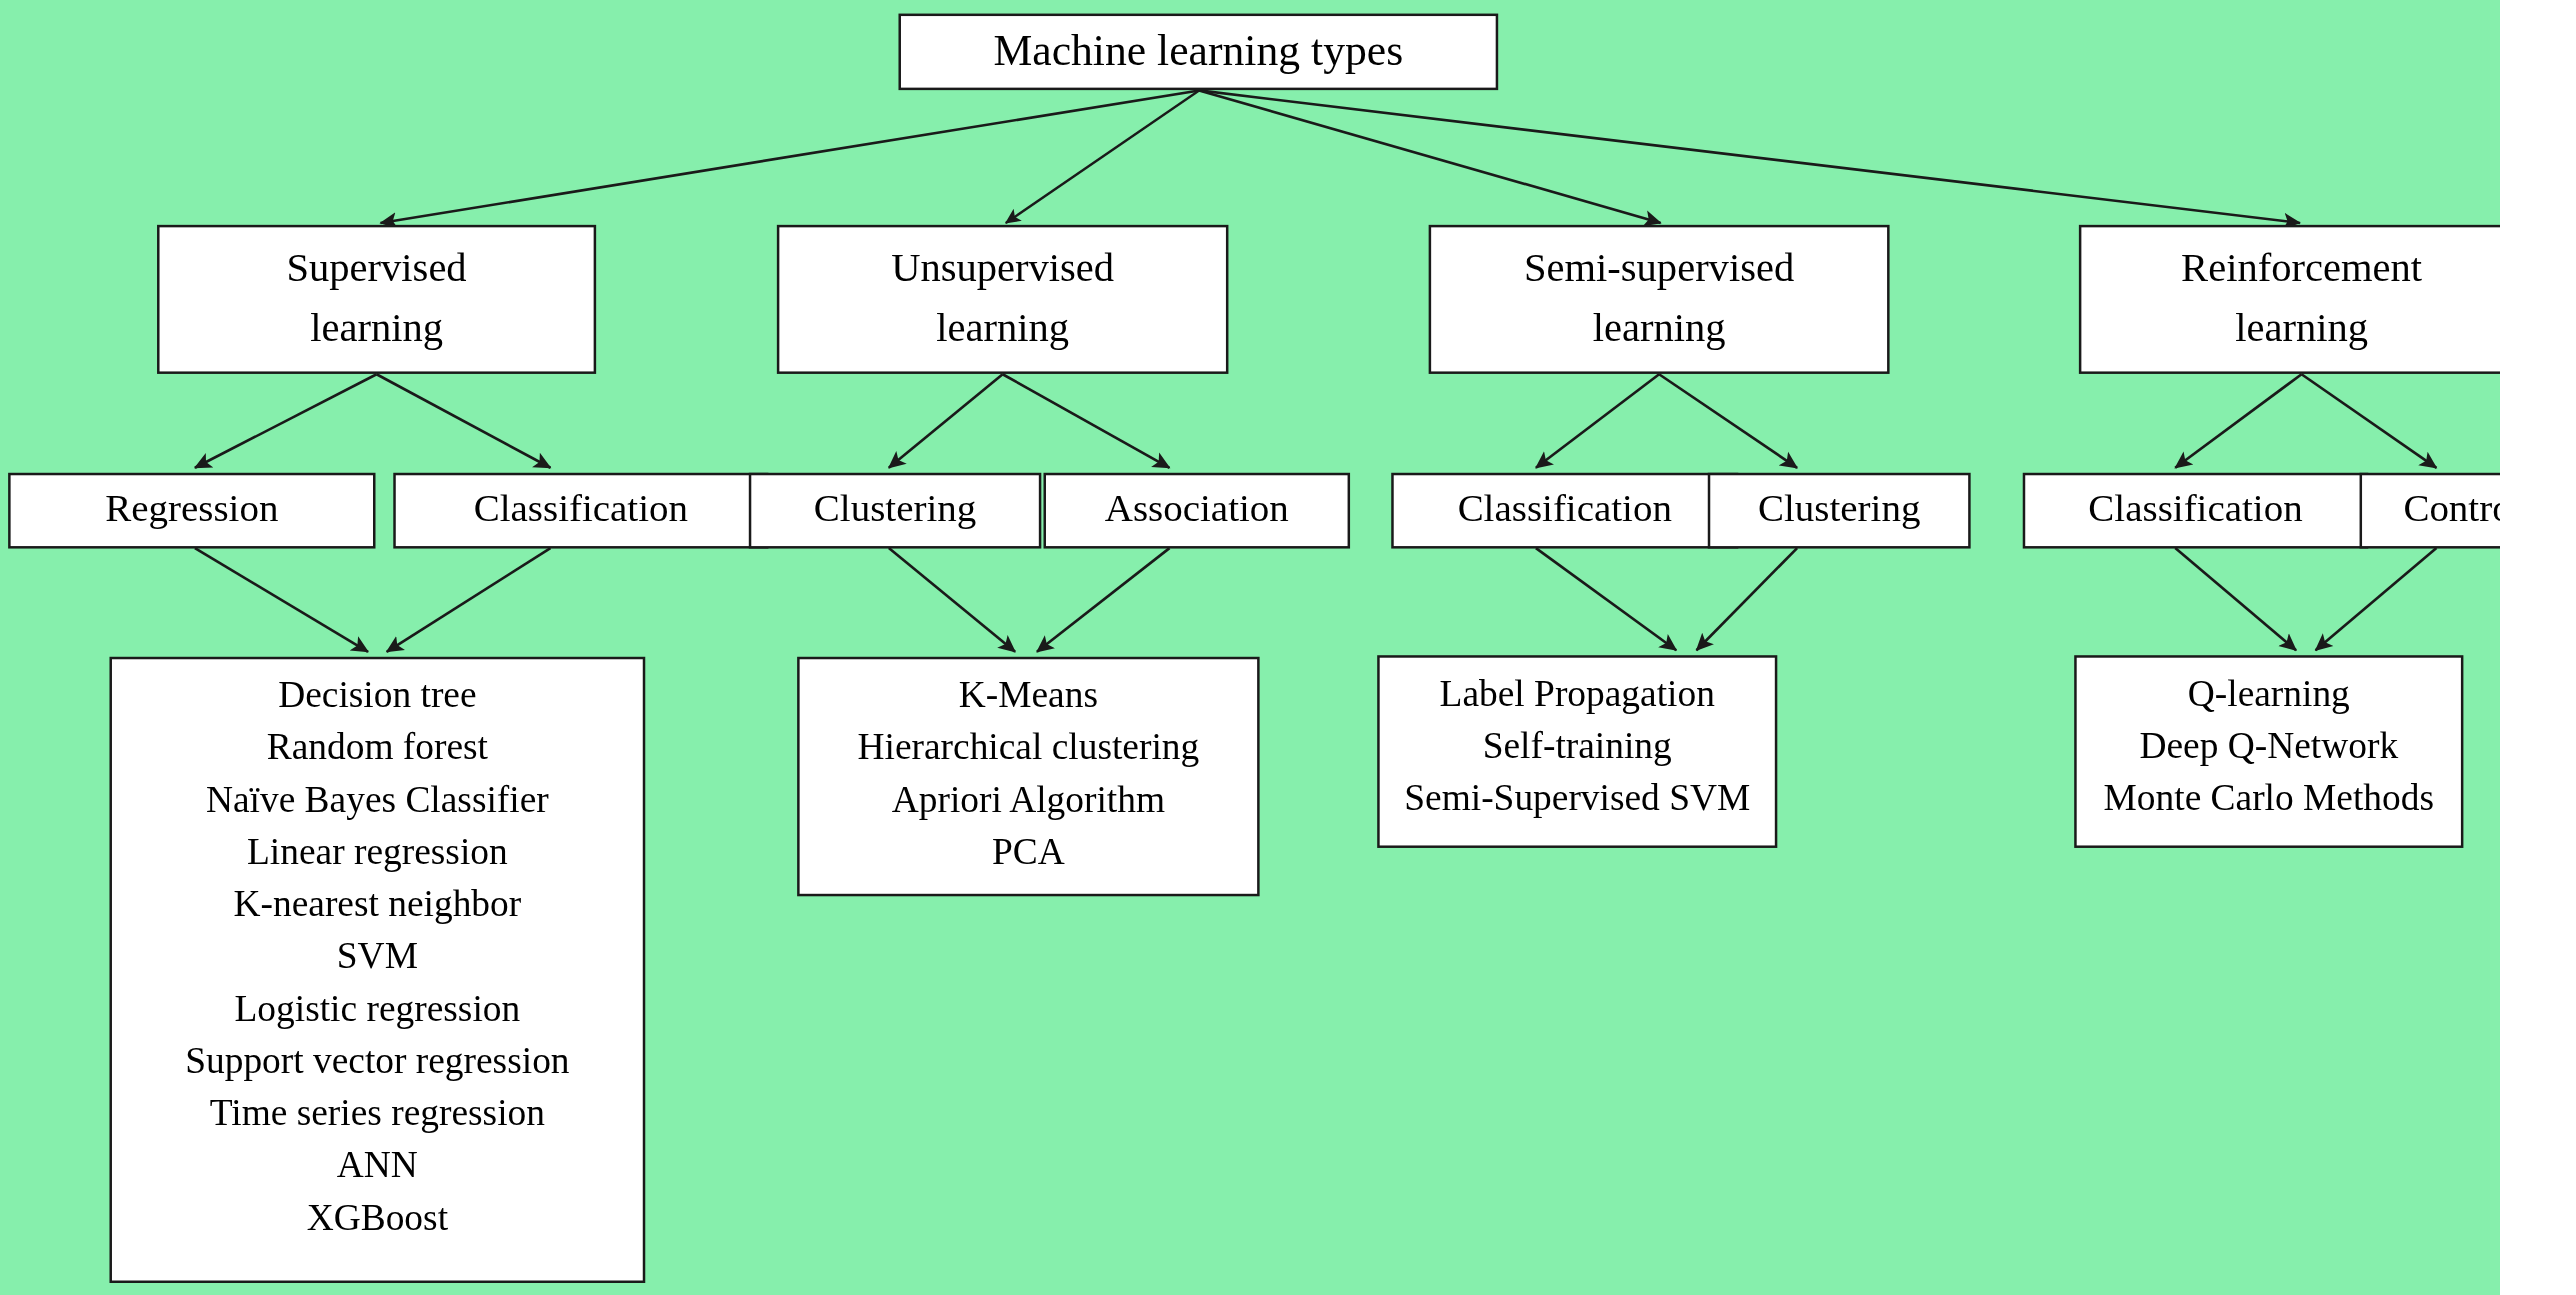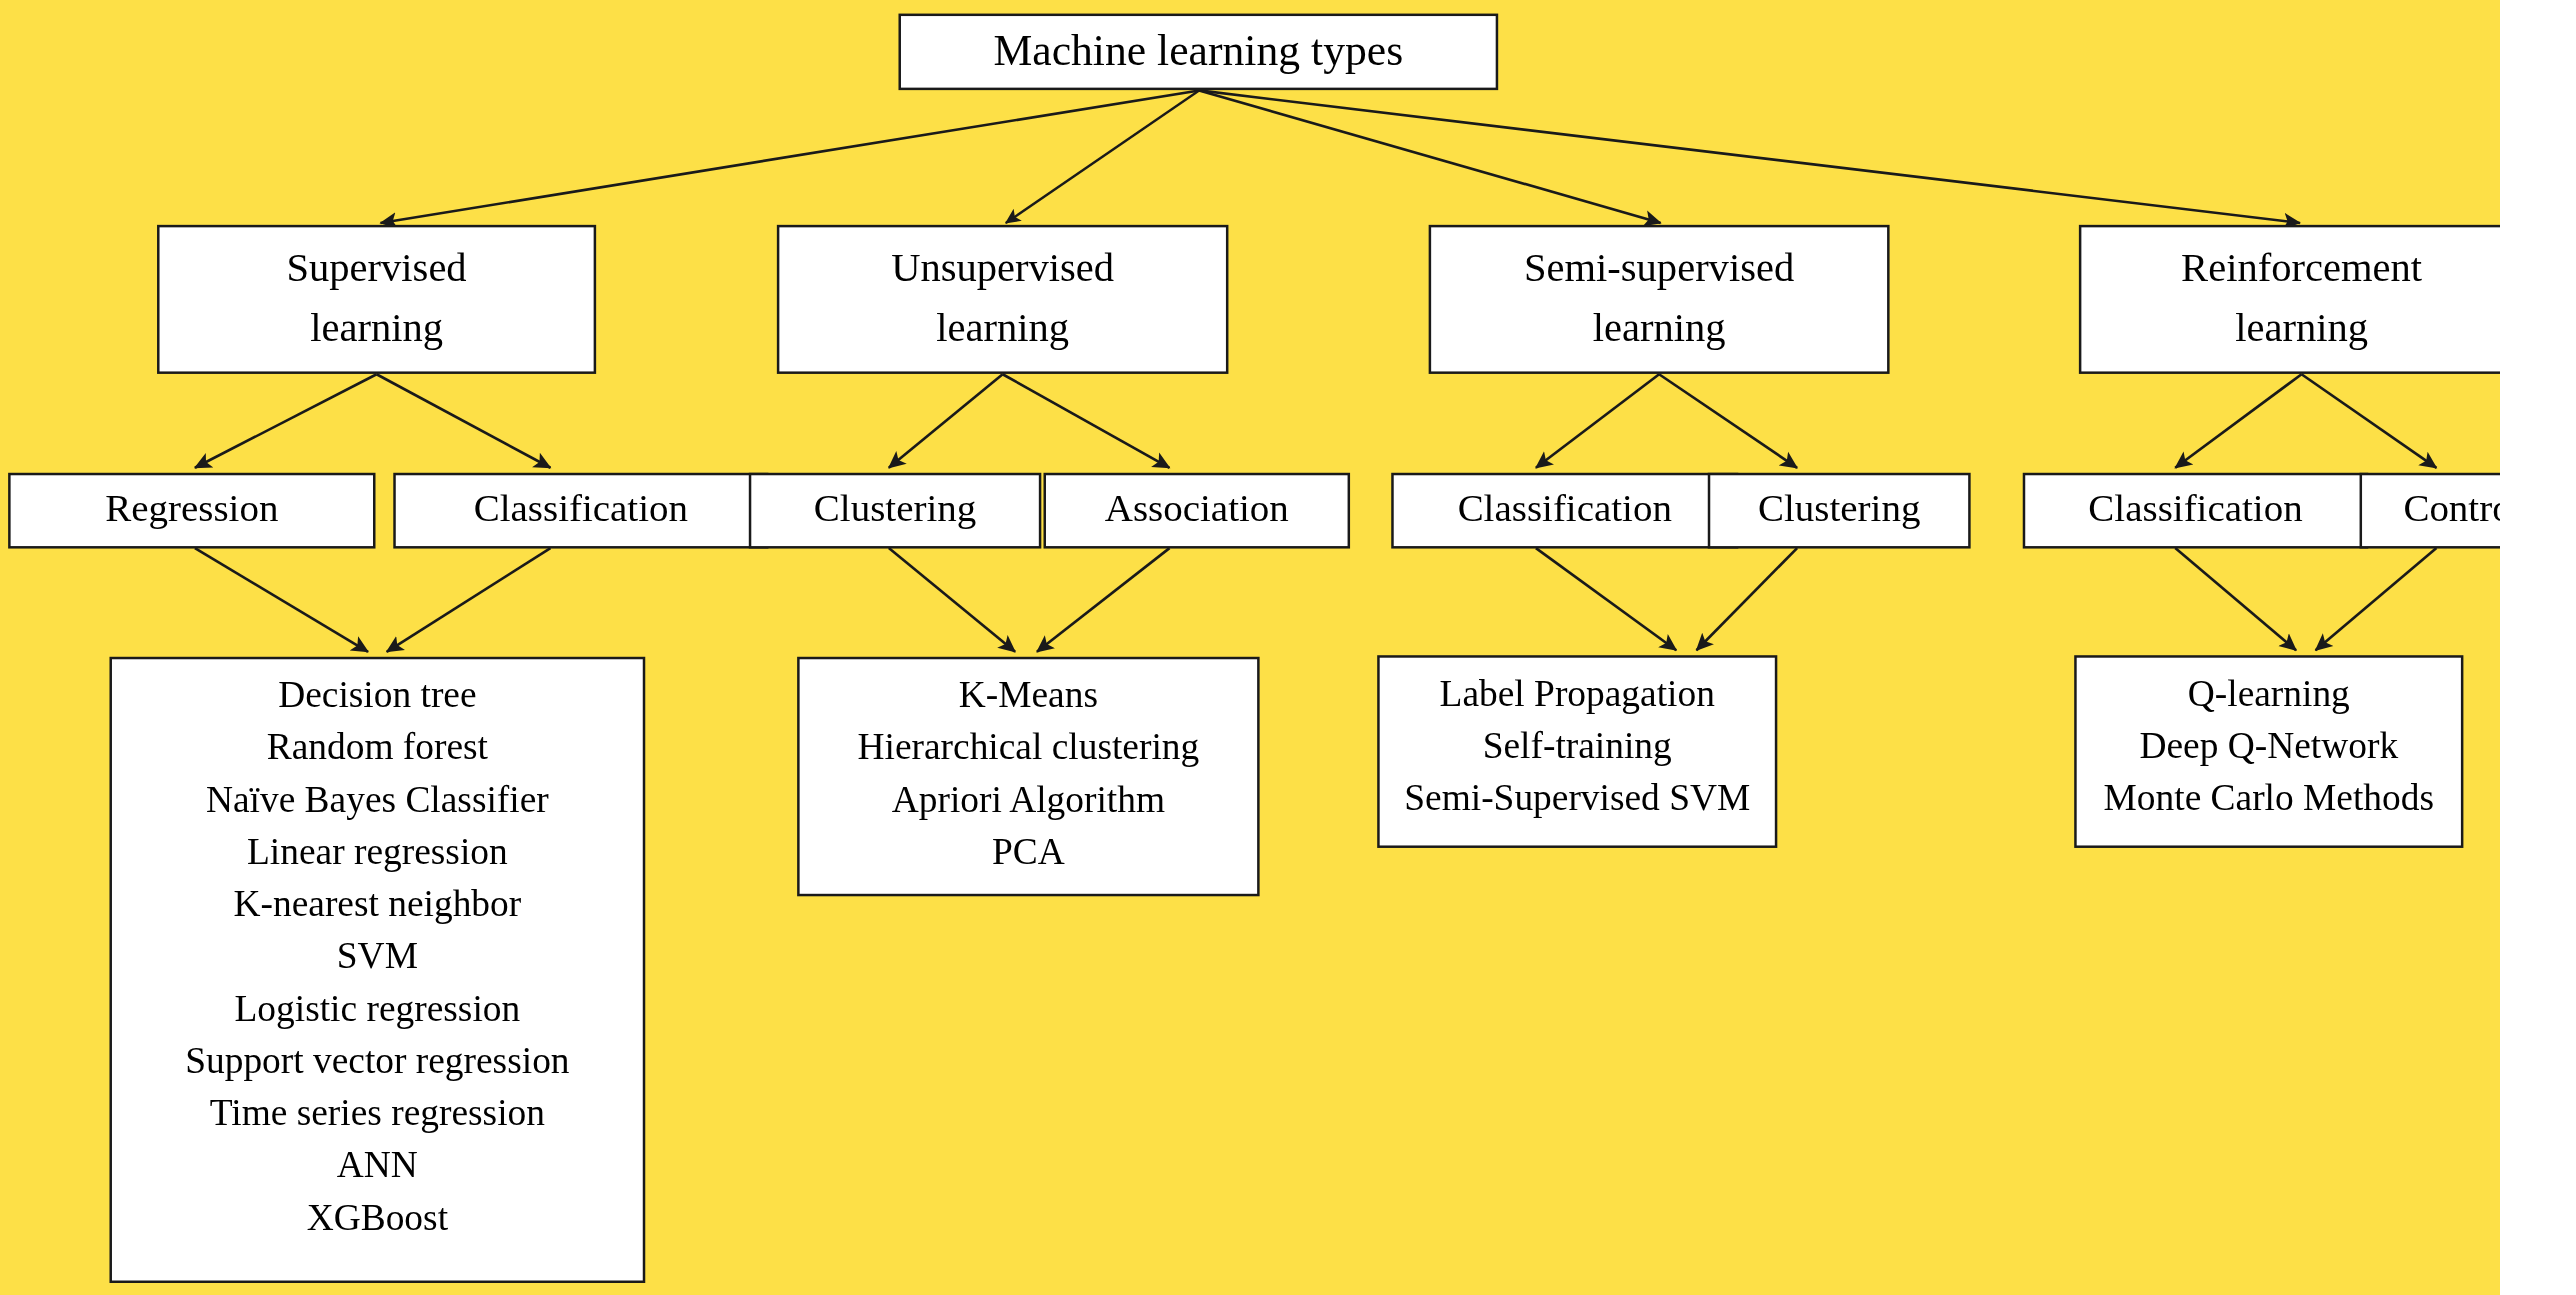--- a/index.html
+++ b/index.html
@@ -9,21 +9,21 @@
     background: #ffffff;
   }
   body {
     font-family: "Liberation Serif", "DejaVu Serif", serif;
     color: #000000;
   }
   #diagram-root {
     position: relative;
     width: 2500px;
     height: 1295px;
-    background: #fde047;
+    background: #86efac;
     overflow: hidden;
   }
   svg.diagram-svg {
     position: absolute;
     left: 0;
     top: 0;
     width: 2576px;
     height: 1295px;
     display: block;
   }

